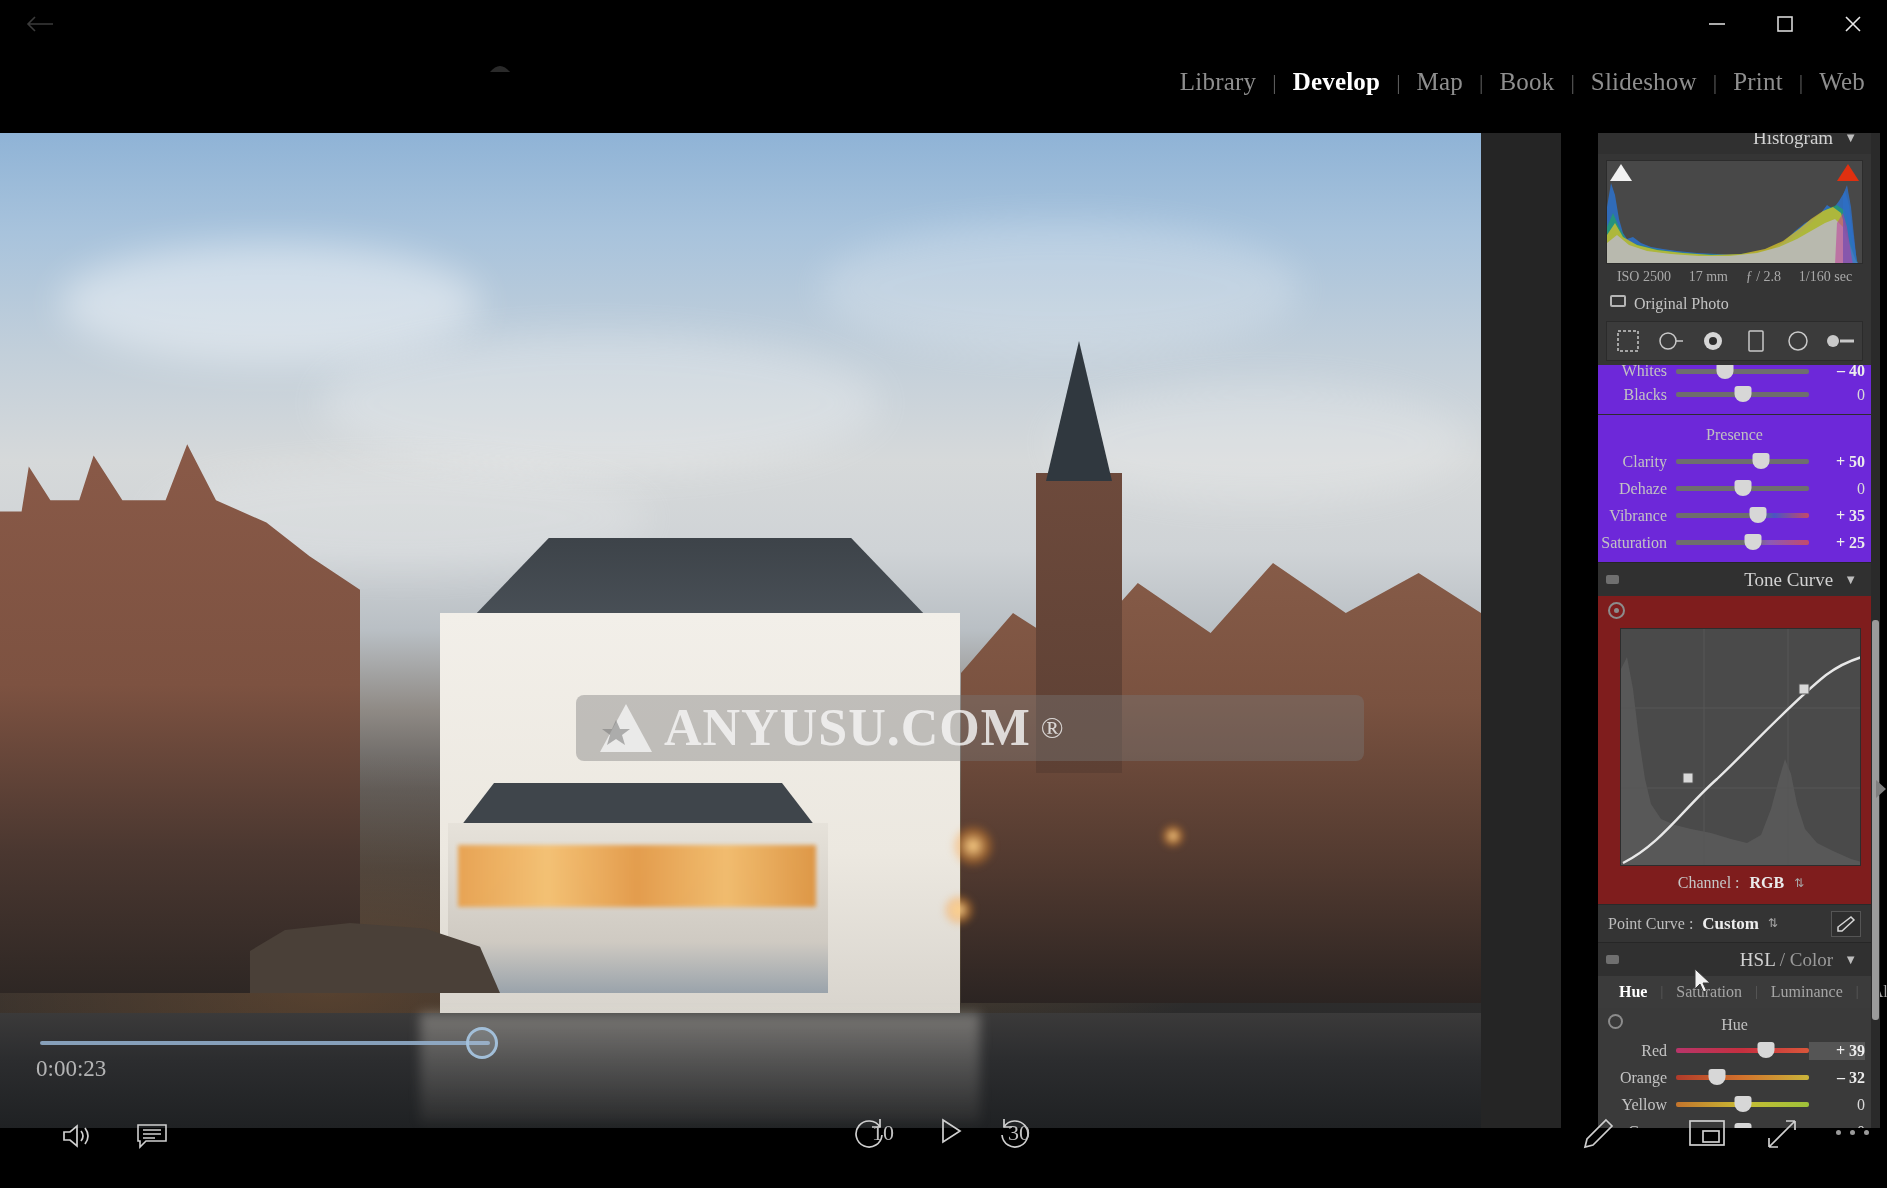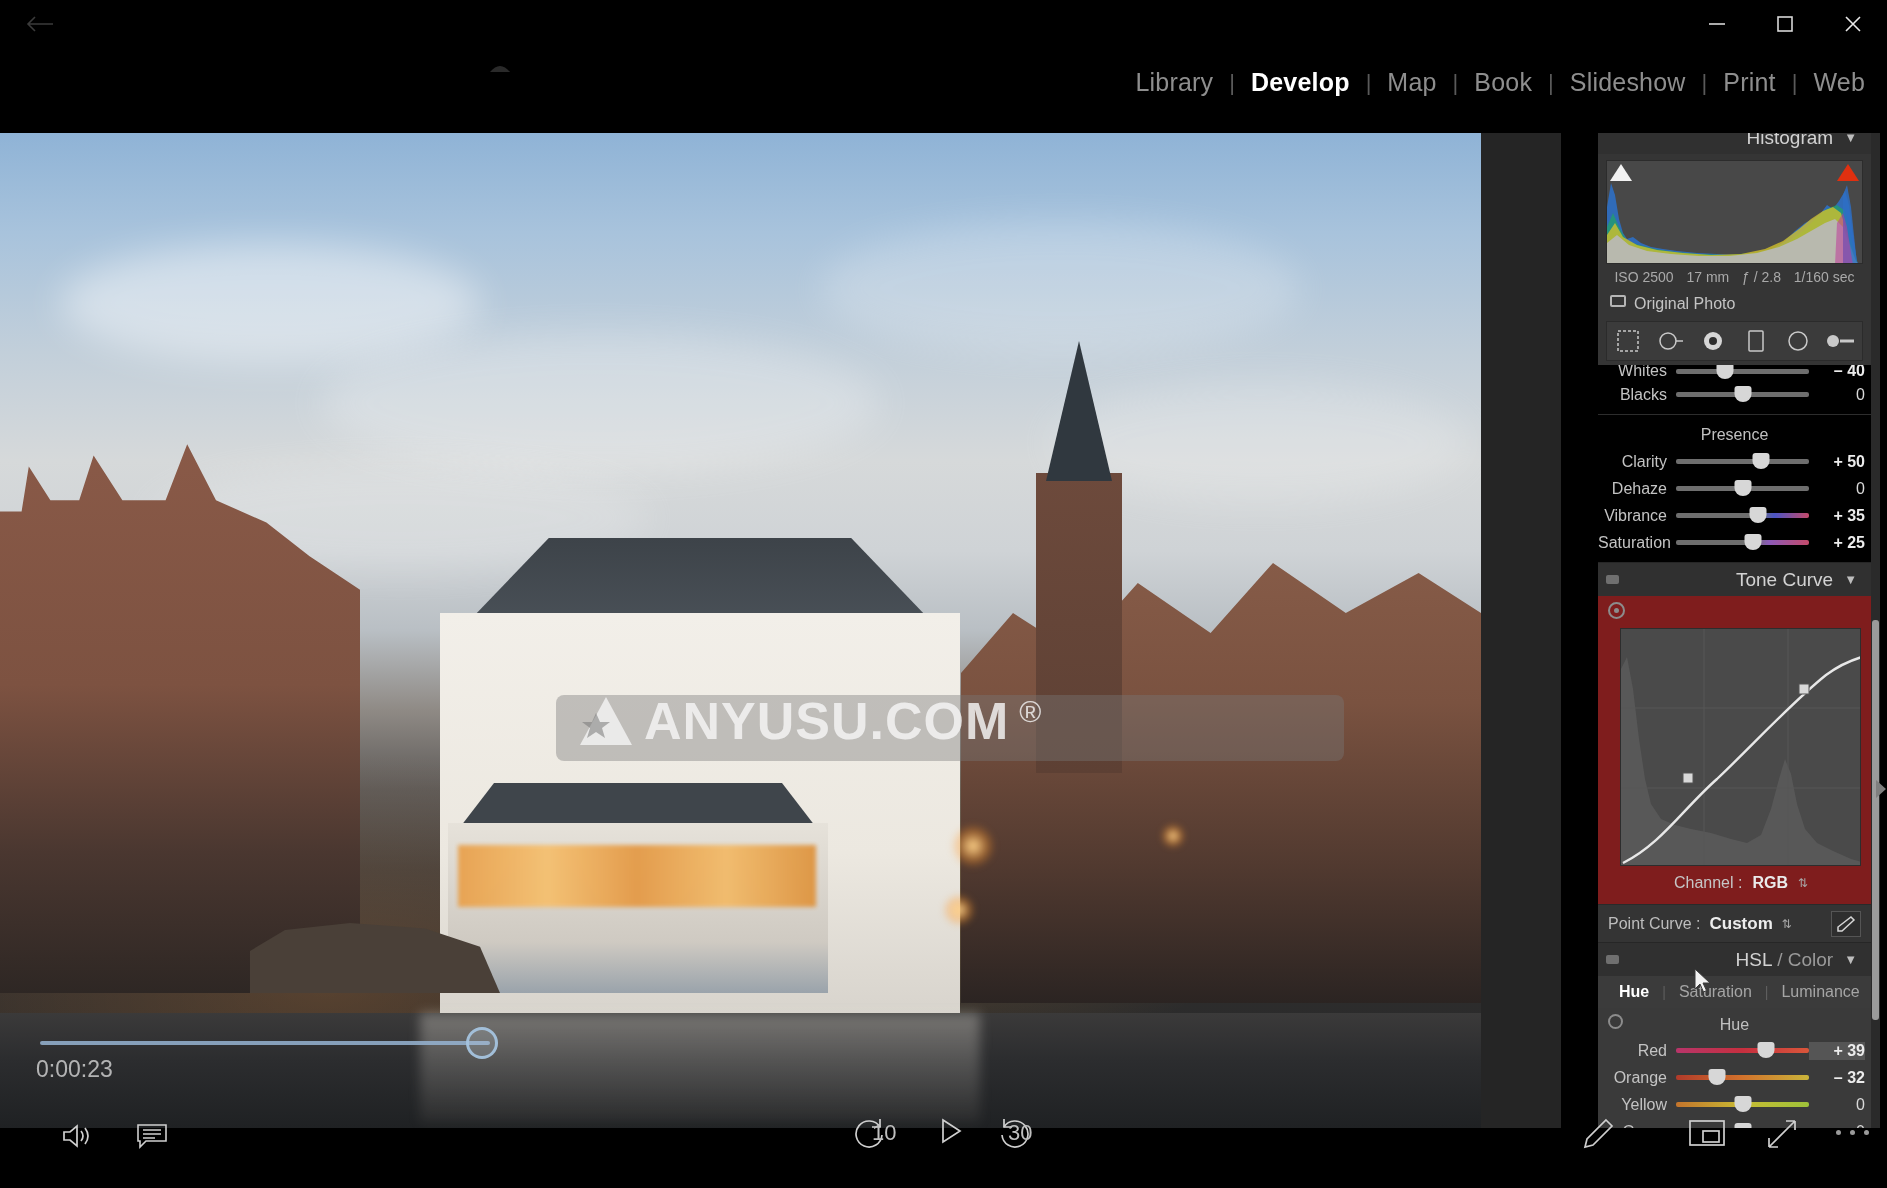--- a/index.html
+++ b/index.html
@@ -2,21 +2,21 @@
 <html><head>
 <meta charset="utf-8">
 <style>
   * { box-sizing: border-box; margin: 0; padding: 0; }
   html, body {
     width: 1887px; height: 1188px;
     background: #000; overflow: hidden;
     font-family: "Liberation Sans", sans-serif;
     -webkit-font-smoothing: antialiased;
   }
-  #app { position: relative; width: 1818px; height: 1188px; background: #000; }
+  #app { position: relative; width: 1818px; height: 1188px; background: #000; font-family: Liberation Serif, serif; }
 
   
   .titlebar {
     position: absolute; left: 0; top: 0; width: 1887px; height: 48px;
     background: #000; z-index: 40;
   }
   .back-btn {
     position: absolute; left: 14px; top: 4px; width: 52px; height: 40px;
     display: flex; align-items: center; justify-content: center;
   }
@@ -131,23 +131,23 @@
     background: radial-gradient(circle, #ffd28a, rgba(255,150,40,.35) 45%, transparent 70%);
     filter: blur(3px);
   }
   .filmstrip-edge {
     position: absolute; left: 1481px; top: 133px; width: 80px; height: 995px;
     background: #252525;
   }
 
   
   .watermark {
-    position: absolute; left: 556px; top: 562px; width: 788px; height: 66px;
+    position: absolute; left: 576px; top: 562px; width: 788px; height: 66px;
     background: rgba(120,120,120,.40); border-radius: 8px;
-    display: flex; gap: 10px; padding-left: 22px;
+    display: flex; align-items: center; gap: 10px; padding-left: 22px;
     z-index: 6;
   }
   .wm-logo { width: 56px; height: 52px; position: relative; }
   .wm-text {
     font-size: 52px; font-weight: bold; color: rgba(245,245,245,.82);
     letter-spacing: 1px; line-height: 1;
   }
   .wm-reg { font-size: 30px; color: rgba(245,245,245,.8); vertical-align: super; }
   .ghost-text {
     position: absolute; left: 222px; top: 908px; z-index: 6;
@@ -239,21 +239,21 @@
   }
   .op-box { width: 16px; height: 12px; border: 2px solid #b5b5b5; border-radius: 2px; }
 
   .toolstrip {
     margin: 4px 8px; height: 40px; background: #3b3b3b; border: 1px solid #2b2b2b;
     display: flex; align-items: center; justify-content: space-around;
   }
   .tool { width: 34px; height: 28px; display: flex; align-items: center; justify-content: center; }
   .tool svg { stroke: #c9c9c9; fill: none; }
 
-  .slider-group { background: #000000; padding: 2px 0 6px 0; }
+  .slider-group { background: #6d28d9; padding: 2px 0 6px 0; }
   .srow {
     display: flex; align-items: center; height: 27px; padding: 0 6px 0 0;
   }
   .srow .lbl {
     width: 78px; text-align: right; font-size: 16px; color: #c3c3c3; padding-right: 9px;
   }
   .srow .track {
     flex: 1; height: 5px; background: #6e6e6e; border-radius: 2px; position: relative;
   }
   .srow .knob {

